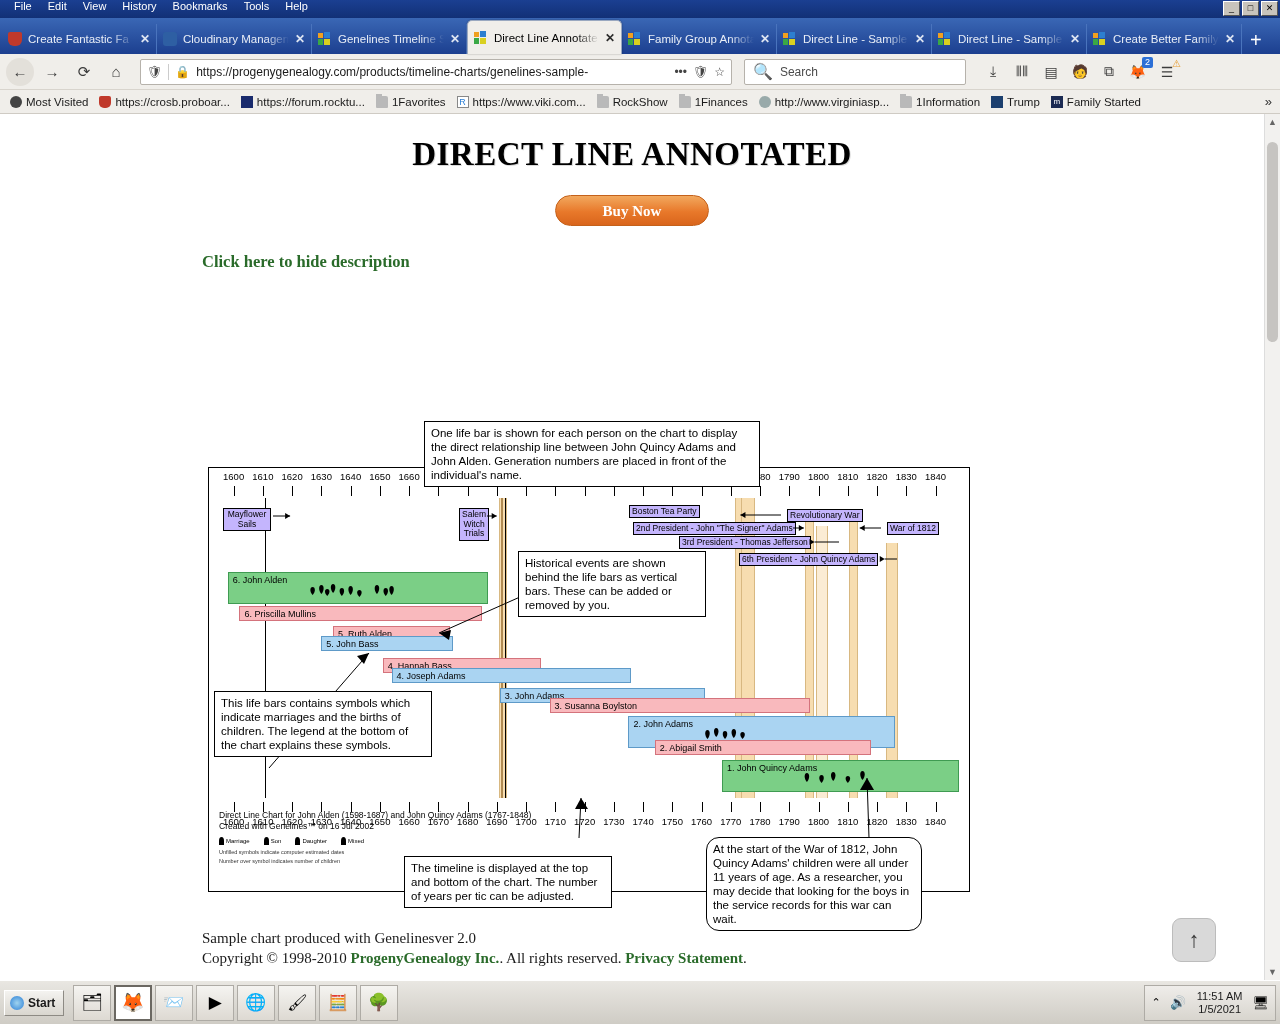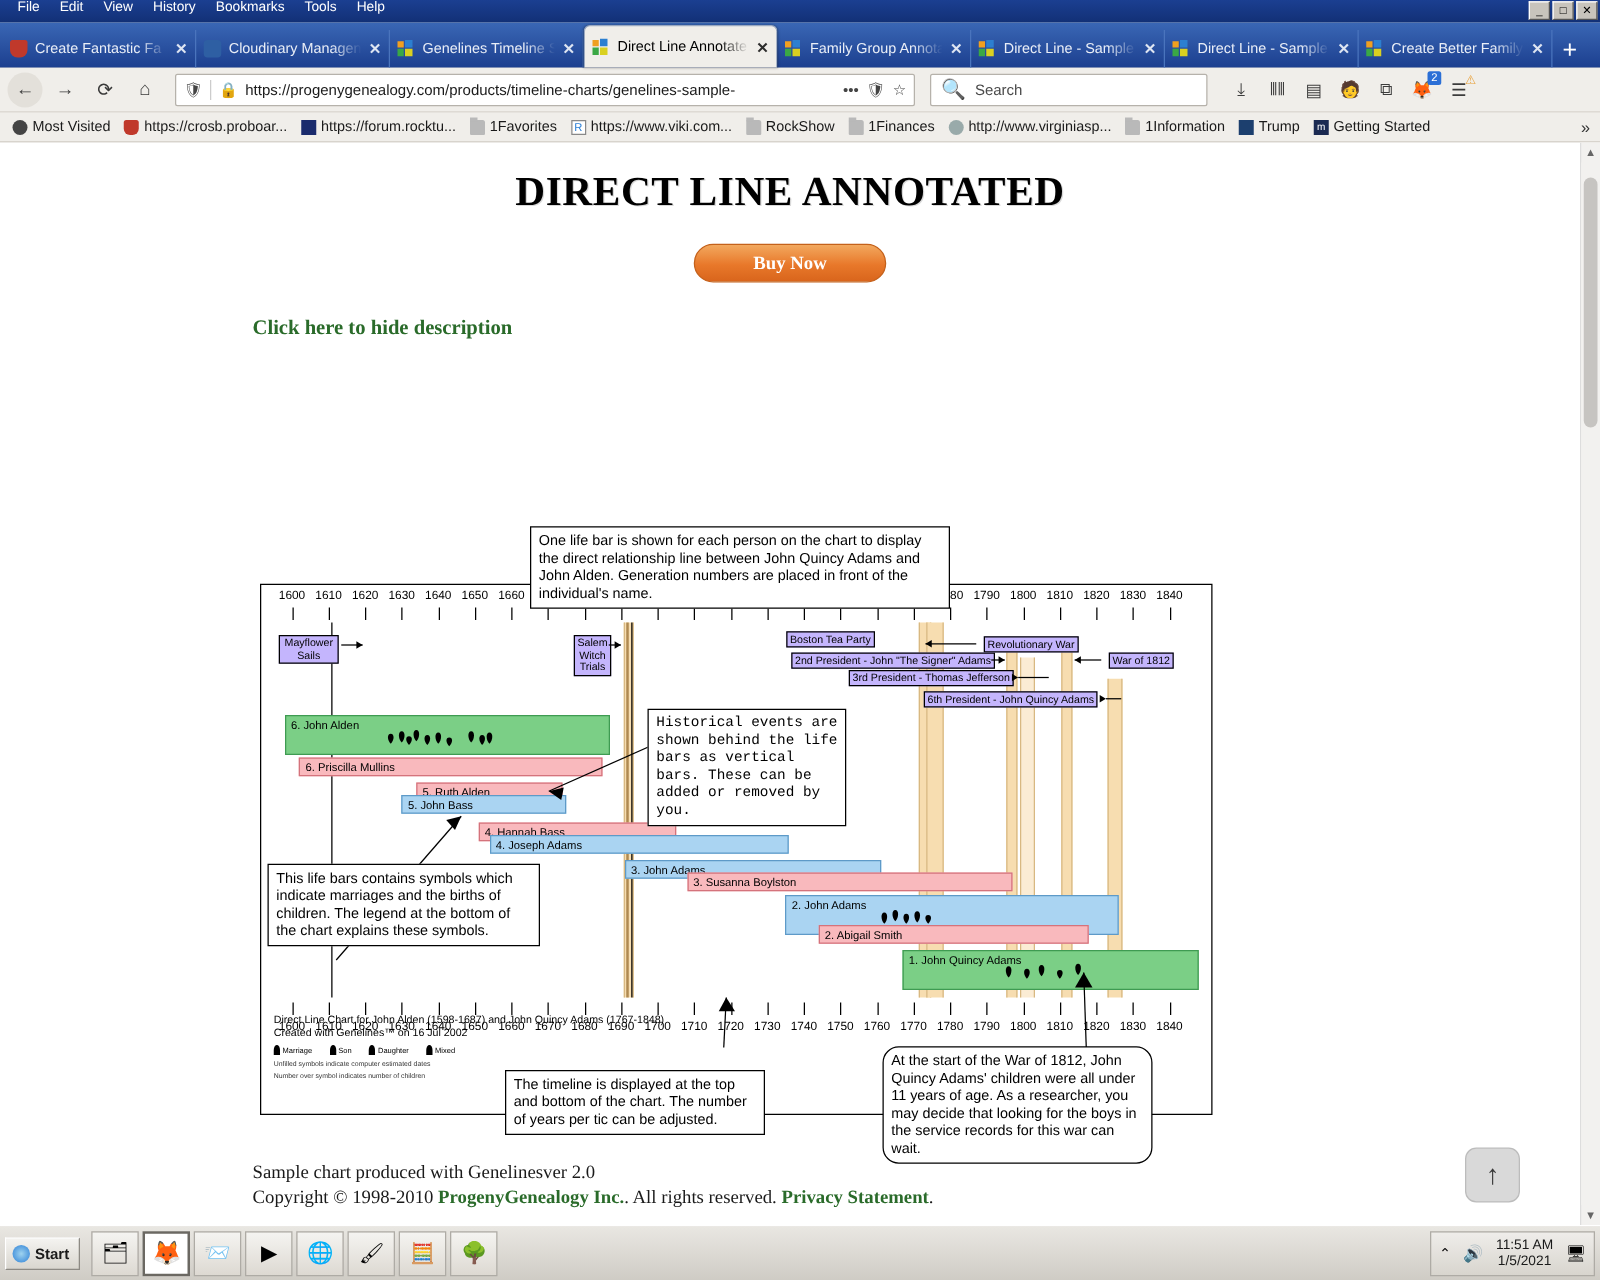--- a/index.html
+++ b/index.html
@@ -421,21 +421,21 @@
     <div class="bm">
       <span class="bmico folder"></span>
       <span>1Information</span>
     </div>
     <div class="bm">
       <span class="bmico" style="background:#1c3f6e;"></span>
       <span>Trump</span>
     </div>
     <div class="bm">
       <span class="bmico" style="background:#1b2a52;color:#fff;font-size:8px;text-align:center;line-height:12px;">m</span>
-      <span>Getting Started</span>
+      <span>Family Started</span>
     </div>
     <span class="chev">»</span>
   </div>
 
   <div class="content">
     <div class="page">
 
       <h1 class="title">DIRECT LINE ANNOTATED</h1>
 
       <div class="buynow-wrap">
@@ -659,21 +659,21 @@
               <span><i class="symb"></i><span>Son</span></span>
               <span><i class="symb"></i><span>Daughter</span></span>
               <span><i class="symb"></i><span>Mixed</span></span>
             </div>
             <div class="tinytext">Unfilled symbols indicate computer estimated dates</div>
             <div class="tinytext">Number over symbol indicates number of children</div>
           </div>
         </div>
 
         <div class="callout" style="left:216px; top:2px; width:336px;">One life bar is shown for each person on the chart to display the direct relationship line between John Quincy Adams and John Alden. Generation numbers are placed in front of the individual's name.</div>
-        <div class="callout" style="left:310px; top:148px; width:159px;font-family:Liberation Mono, monospace;">Historical events are shown behind the life bars as vertical bars.  These can be added or removed by you.</div>
+        <div class="callout" style="left:310px; top:132px; width:188px;">Historical events are shown behind the life bars as vertical bars.  These can be added or removed by you.</div>
         <div class="callout" style="left:6px; top:272px; width:218px;">This life bars contains symbols which indicate marriages and the births of children. The legend at the bottom of the chart explains these symbols.</div>
         <div class="callout" style="left:196px; top:437px; width:208px;">The timeline is displayed at the top and bottom of the chart. The number of years per tic can be adjusted.</div>
         <div class="callout" style="left:498px; top:418px; width:216px;border-radius:13px;">At the start of the War of 1812, John Quincy Adams' children were all under 11 years of age.  As a researcher, you may decide that looking for the boys in the service records for this war can wait.</div>
       </div>
 
       <div class="lowtext" style="top:814px;">Sample chart produced with Genelinesver 2.0</div>
       <div class="lowtext" style="top:834px;">
         <span>Copyright © 1998-2010 </span><a href="#">ProgenyGenealogy Inc.</a><span>. All rights reserved. </span><a href="#">Privacy Statement</a><span>.</span>
       </div>
 

